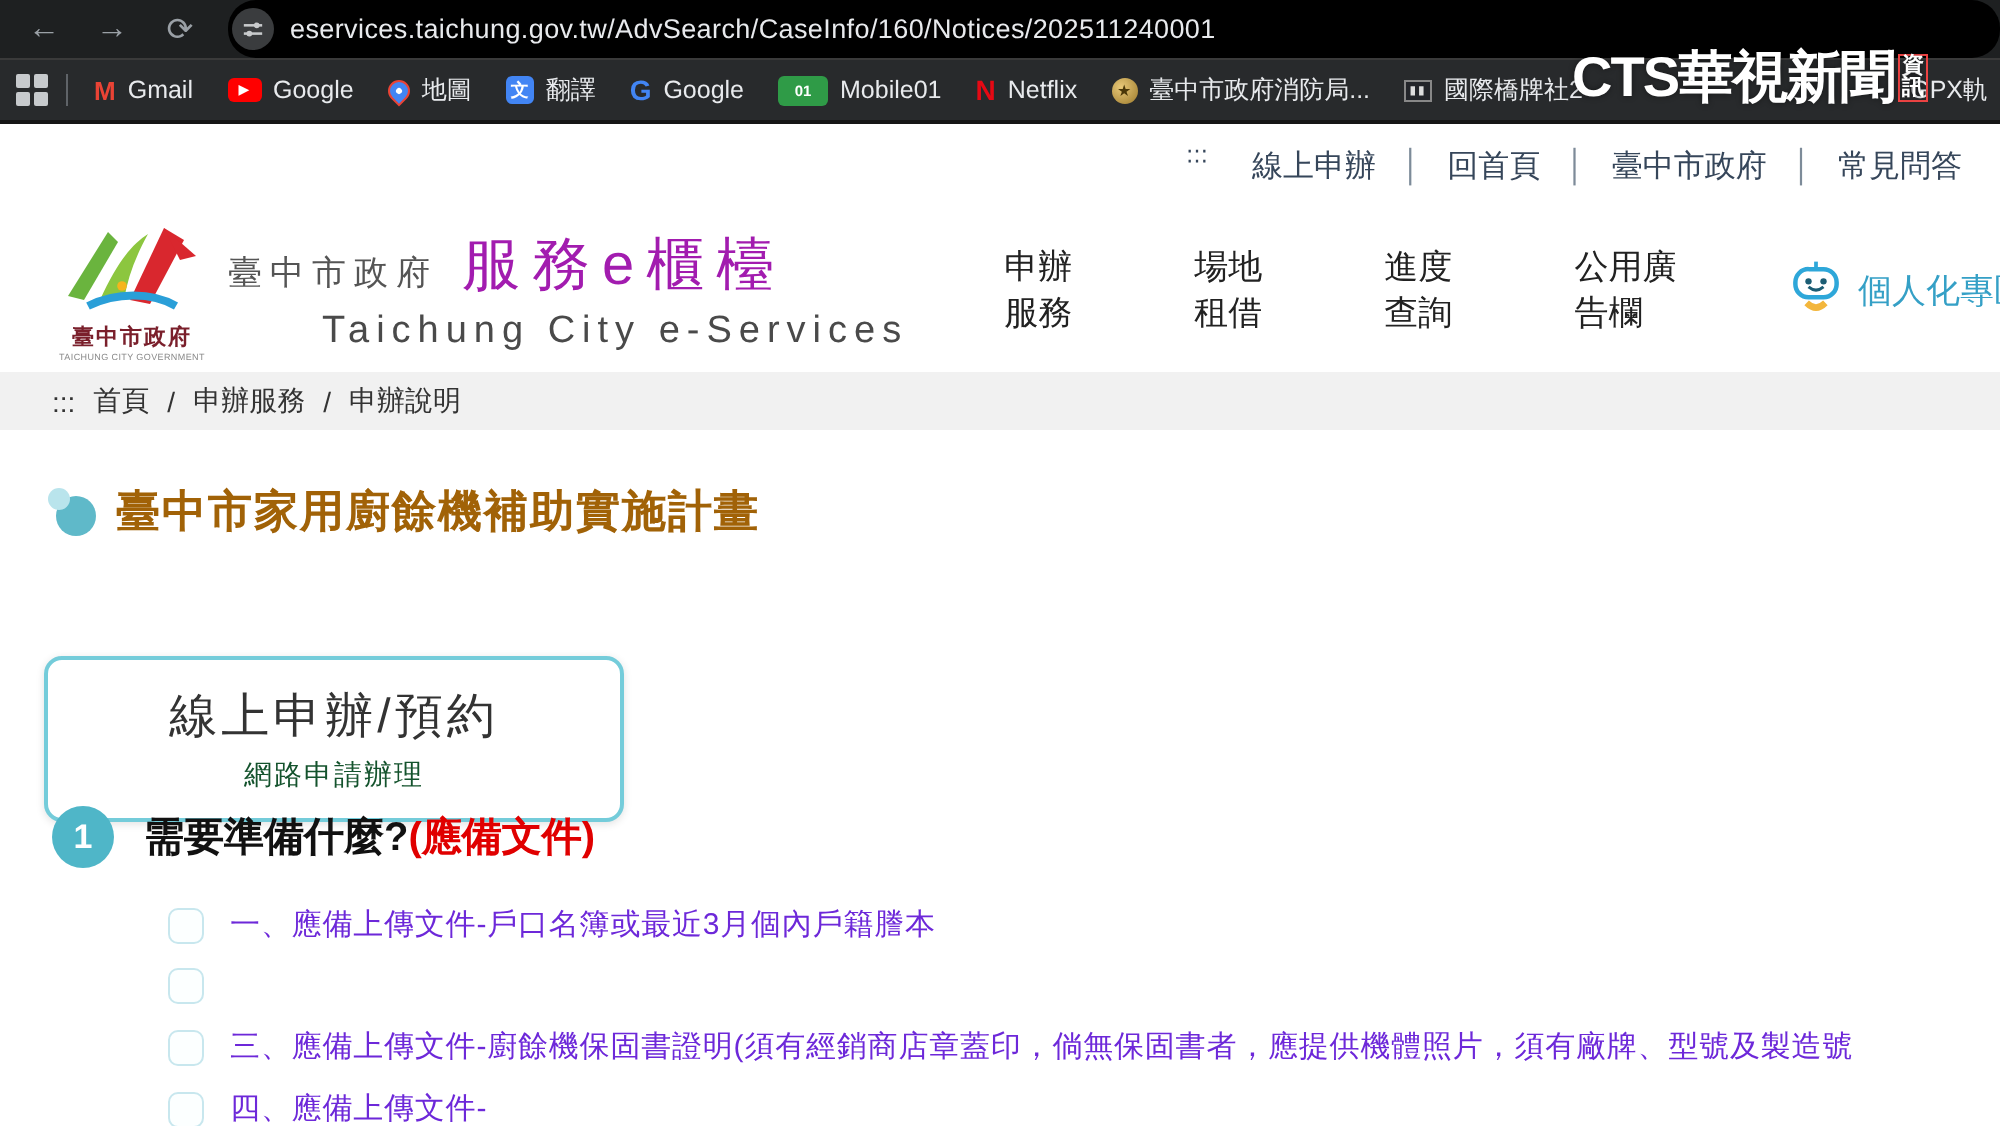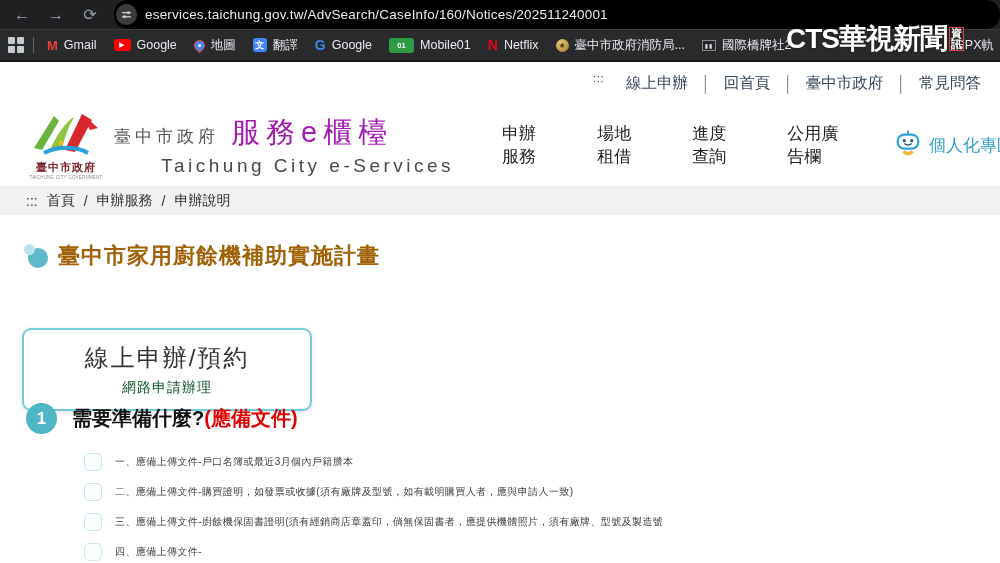--- a/index.html
+++ b/index.html
@@ -71,21 +71,21 @@
   .ab-sub { font-size:14px; color:#14532d; letter-spacing:1px; }
 
   .sectionrow { display:flex; align-items:center; gap:15px; position:absolute; left:26px; top:188px; }
   .secnum { width:31px; height:31px; border-radius:50%; background:#4fb6c8; color:#fff; font-size:17px; font-weight:bold; display:flex; align-items:center; justify-content:center; }
   .secq { font-size:20px; font-weight:bold; color:#111; }
   .sechl { font-size:20px; font-weight:bold; color:#e00000; }
 
   .checklist { position:absolute; left:84px; top:238px; display:flex; flex-direction:column; gap:12px; }
   .citem { display:flex; align-items:center; gap:13px; white-space:nowrap; }
   .cbox { width:18px; height:18px; flex:0 0 18px; border:1.5px solid #c8e7ee; border-radius:5px; background:#fcffff; cursor:pointer; }
-  .ctext { font-size:10px; color:#404040; letter-spacing:.4px; }
+  .ctext { font-size:15px; color:#6d28d9; letter-spacing:.4px; }
 </style>
 </head>
 <body>
 
 <div class="addrbar">
   <span class="navglyph">←</span>
   <span class="navglyph">→</span>
   <span class="navglyph">⟳</span>
   <div class="urlpill">
     <span class="tuneicon">
@@ -246,21 +246,20 @@
     </span>
   </div>
 
   <div class="checklist">
     <div class="citem">
       <span class="cbox"></span>
       <span class="ctext">一、應備上傳文件-戶口名簿或最近3月個內戶籍謄本</span>
     </div>
     <div class="citem">
       <span class="cbox"></span>
-      <span class="ctext">二、應備上傳文件-購買證明，如發票或收據(須有廠牌及型號，如有載明購買人者，應與申請人一致)</span>
     </div>
     <div class="citem">
       <span class="cbox"></span>
       <span class="ctext">三、應備上傳文件-廚餘機保固書證明(須有經銷商店章蓋印，倘無保固書者，應提供機體照片，須有廠牌、型號及製造號</span>
     </div>
     <div class="citem">
       <span class="cbox"></span>
       <span class="ctext">四、應備上傳文件-</span>
     </div>
   </div>

